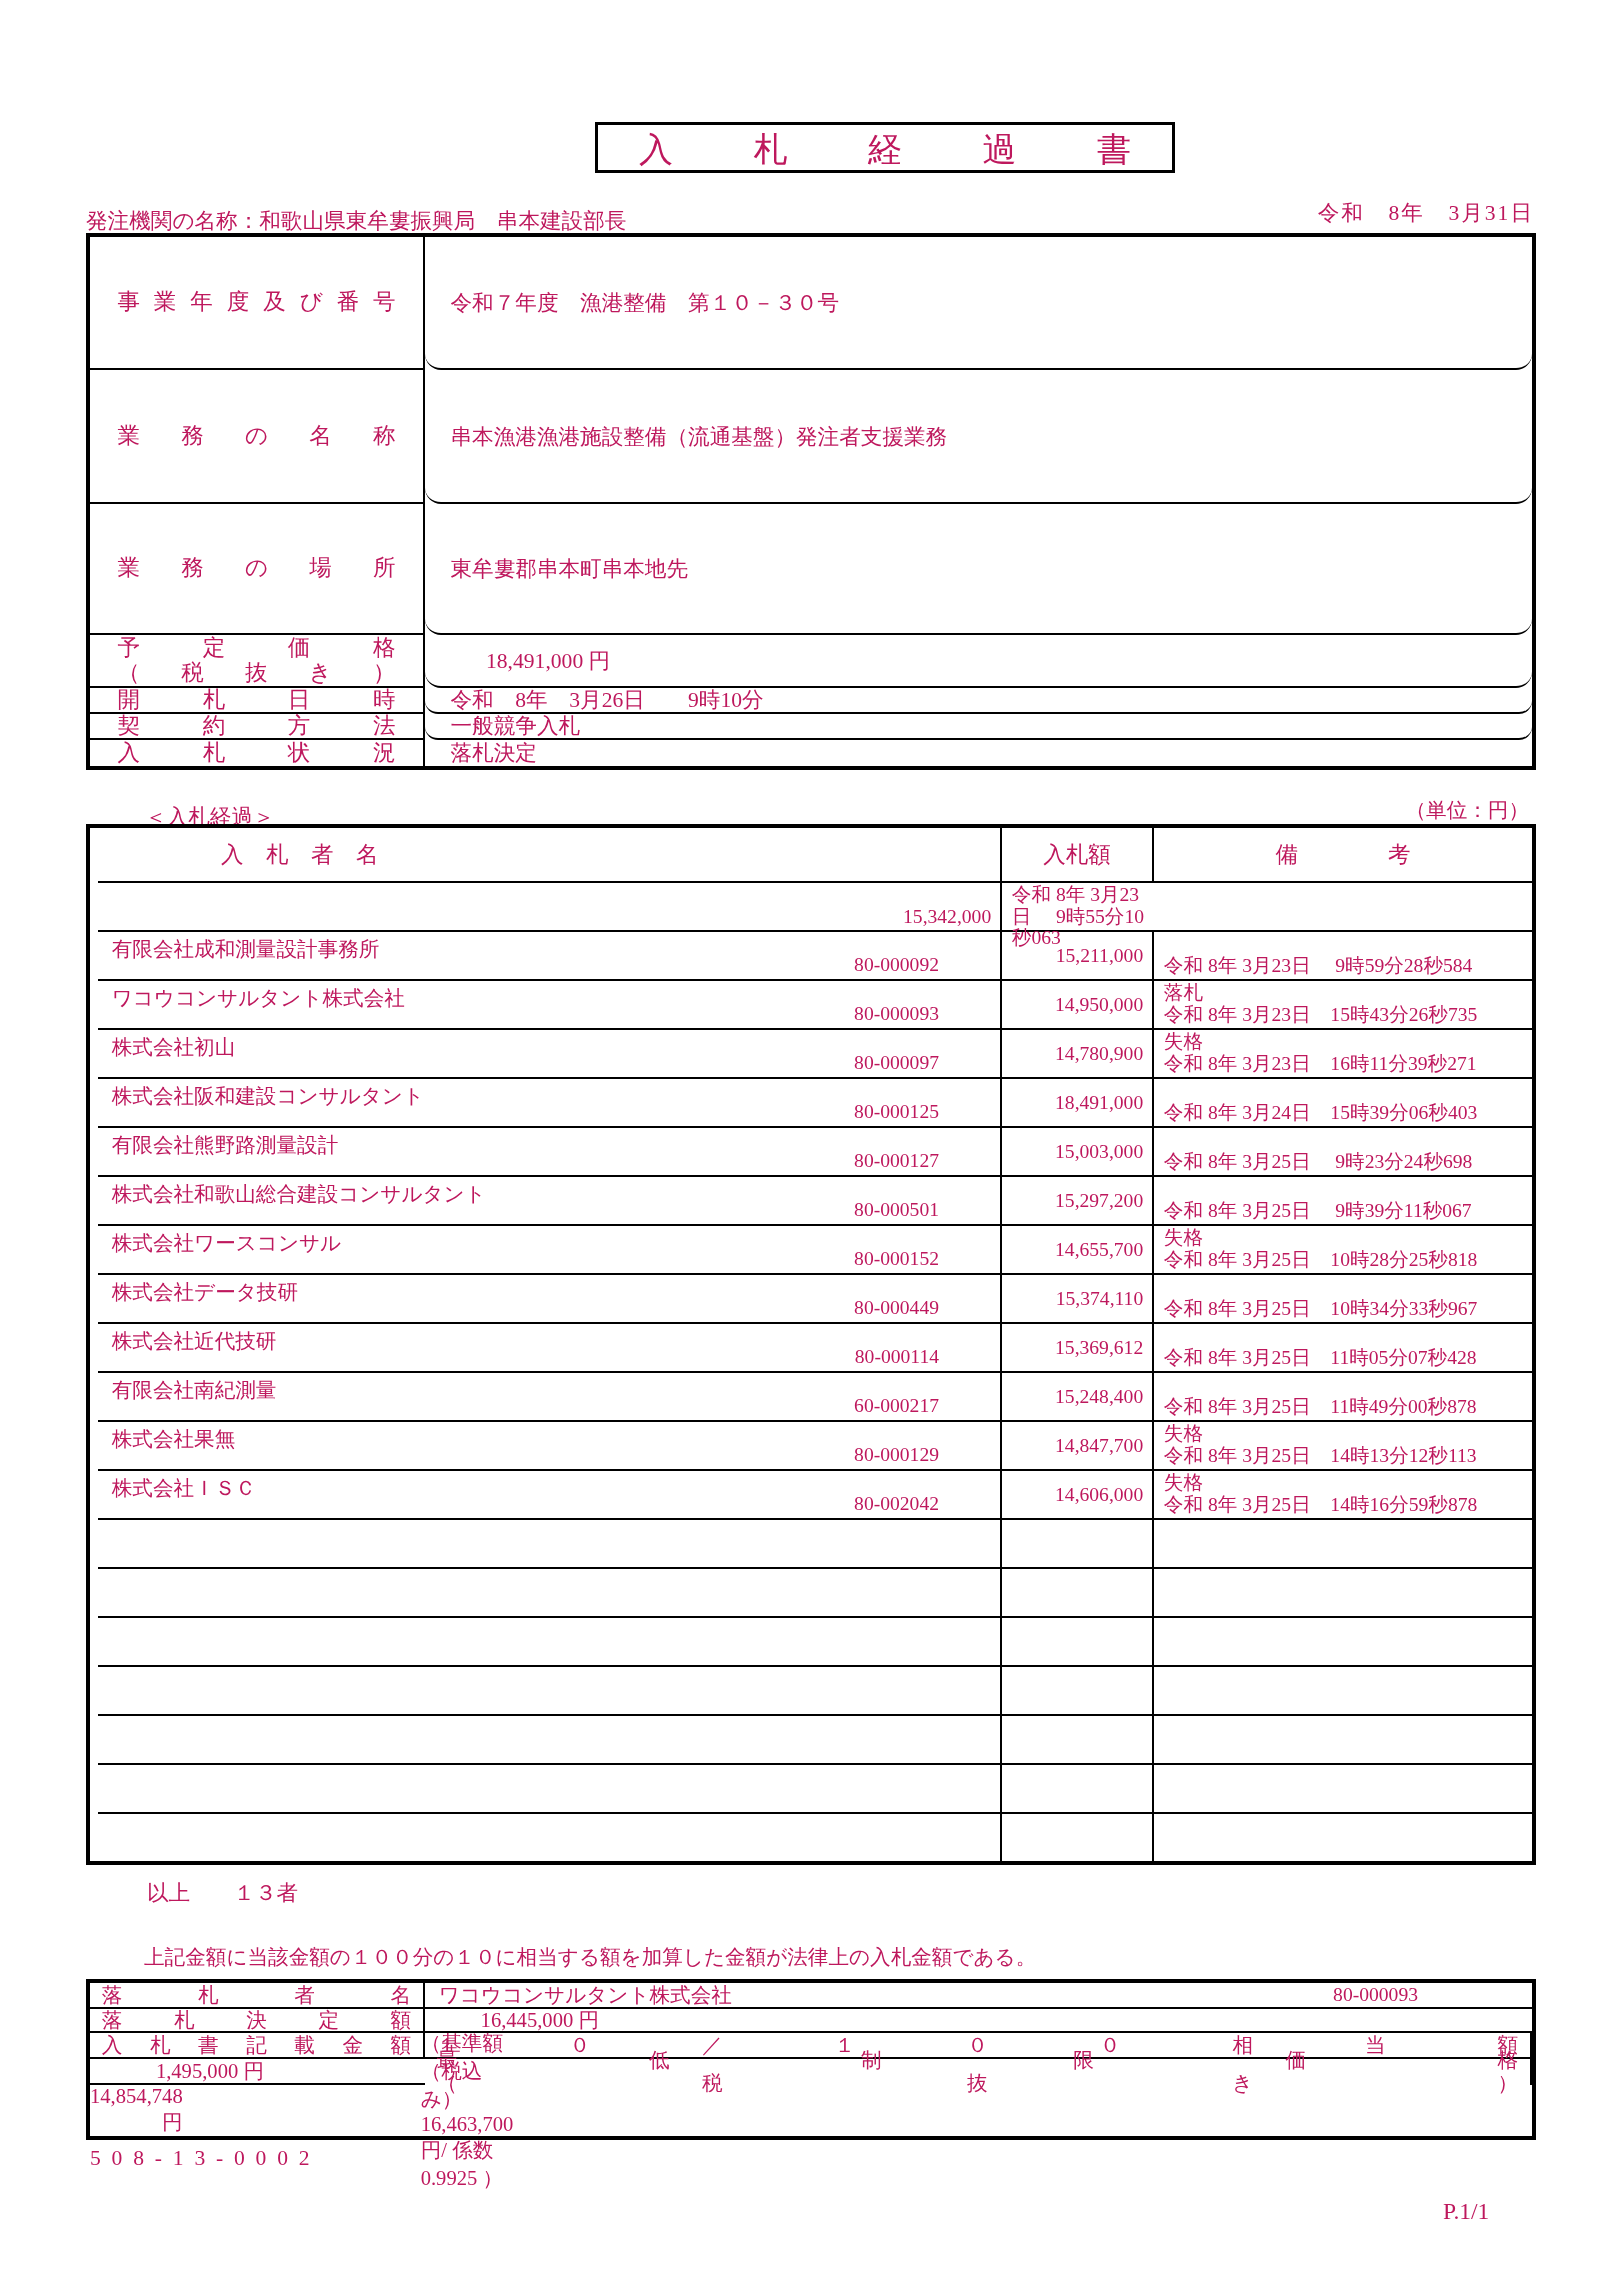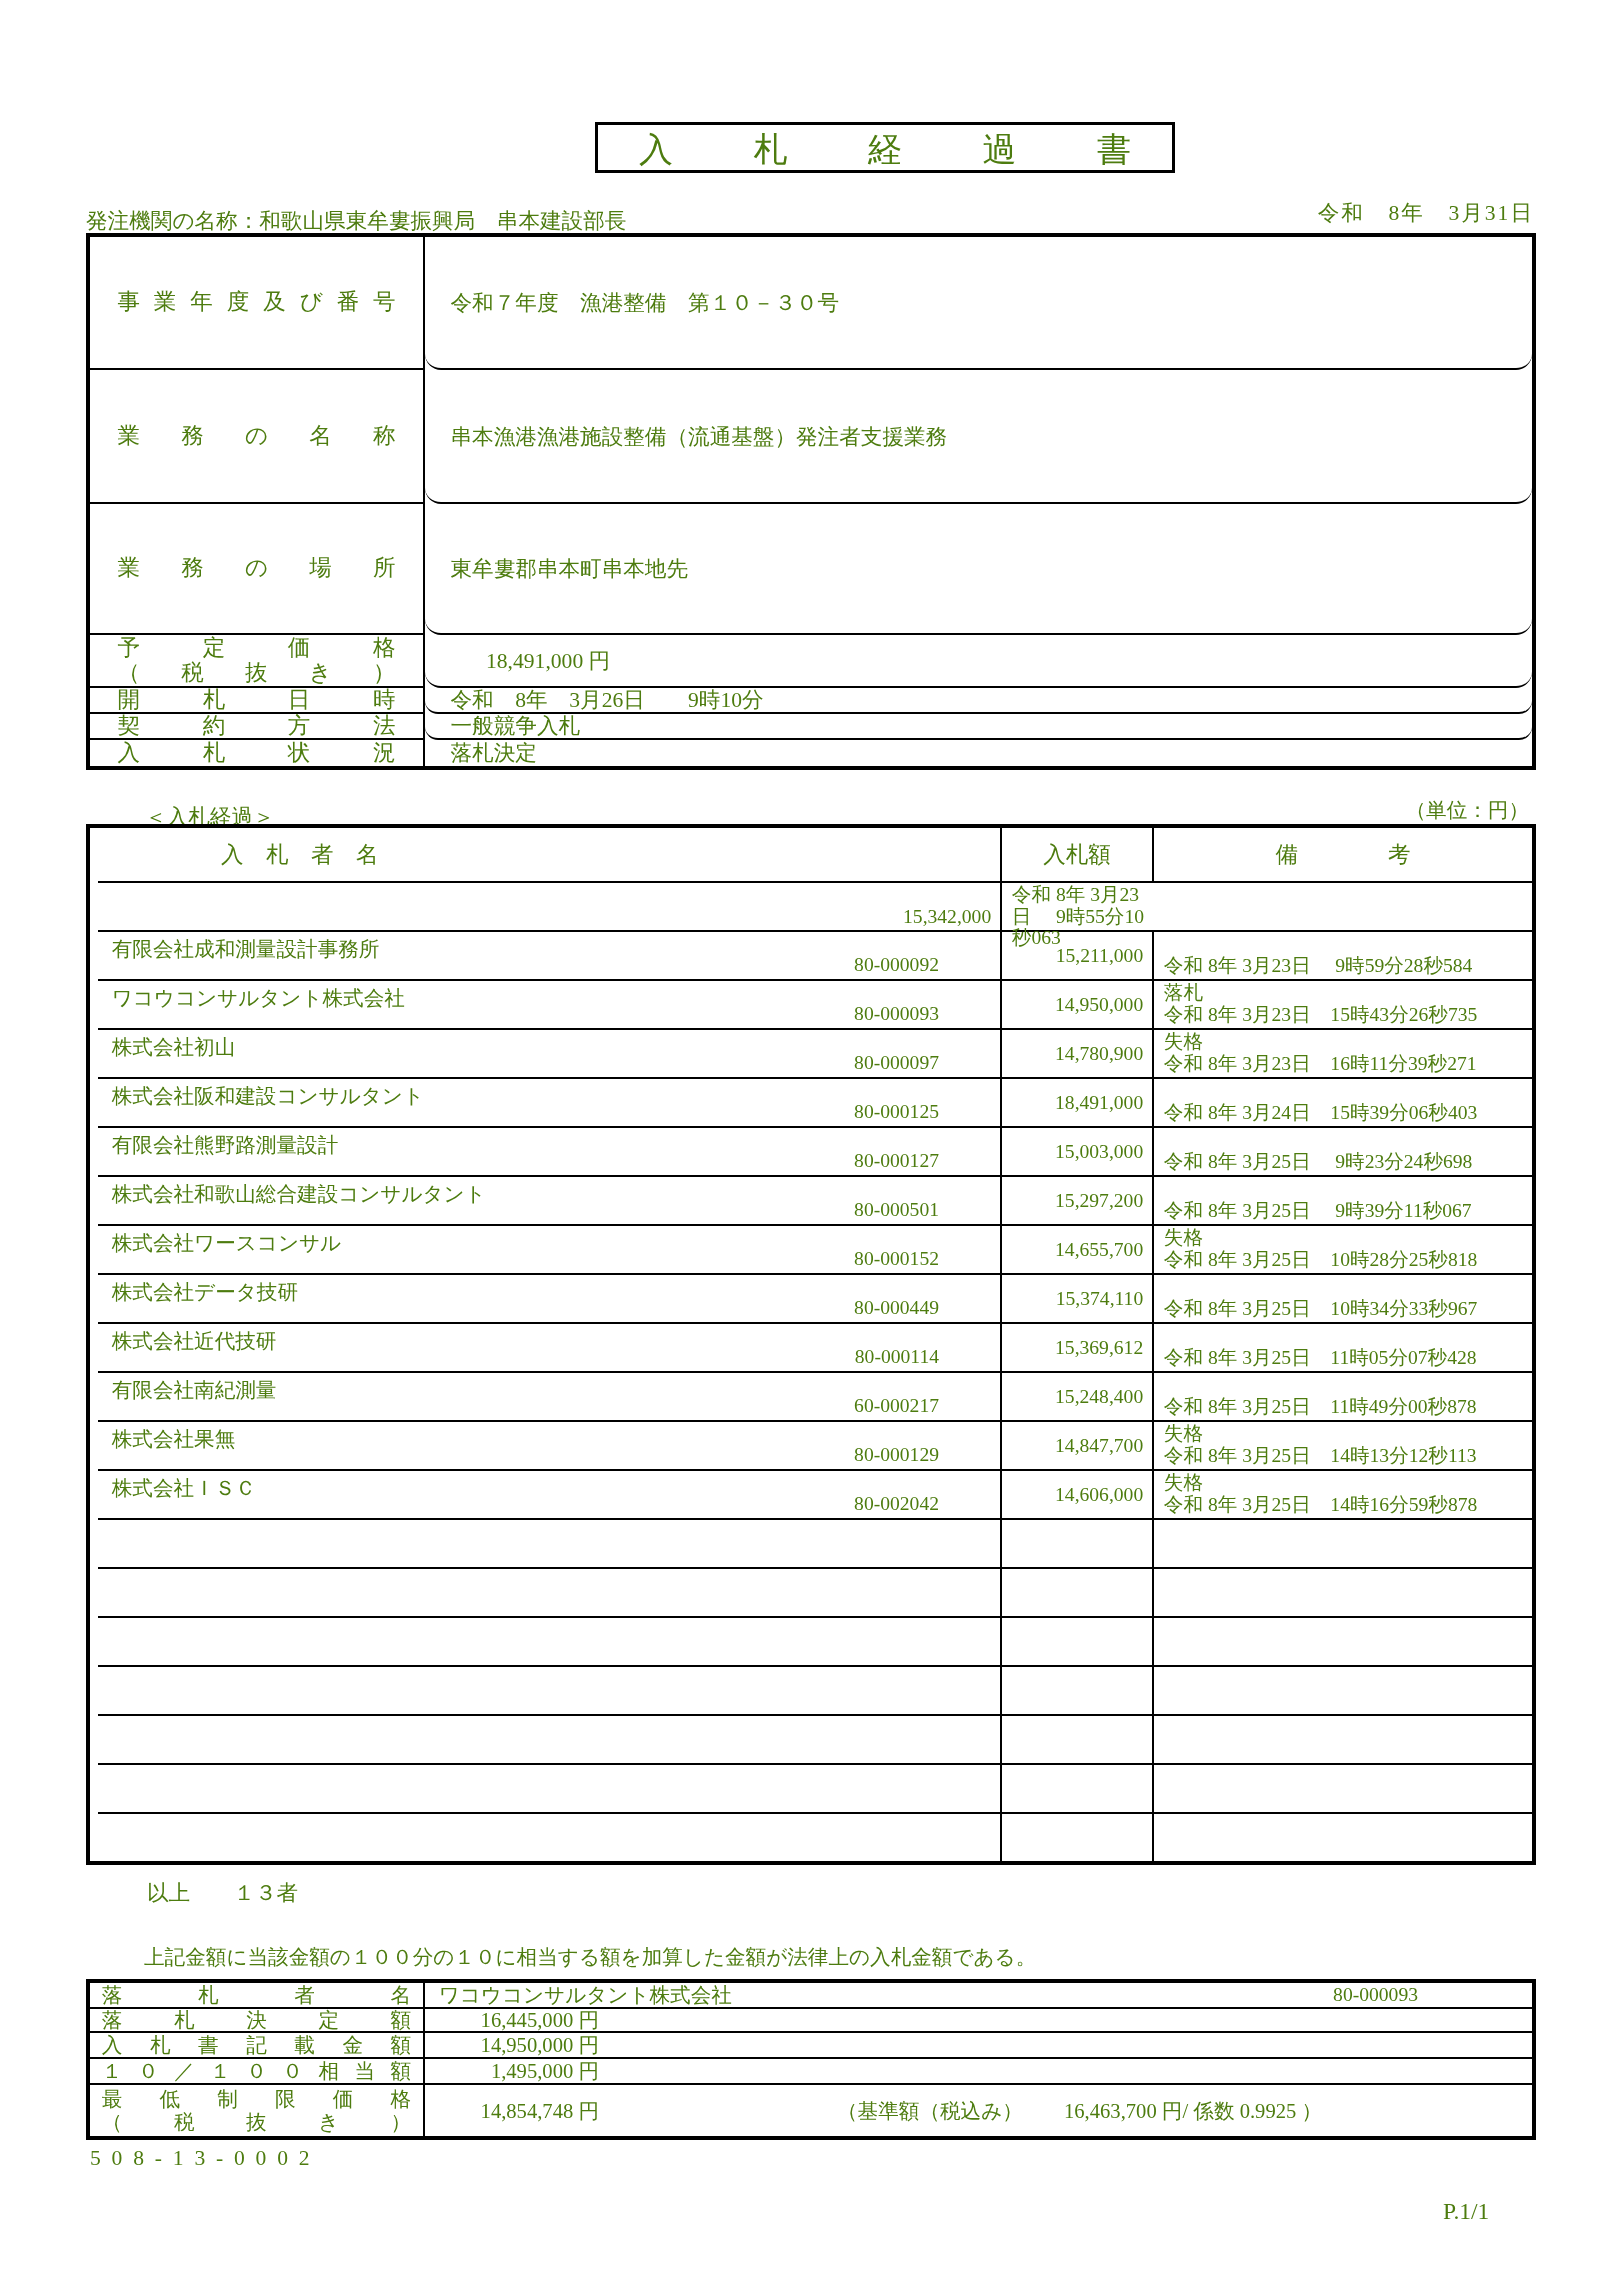--- a/index.html
+++ b/index.html
@@ -1,17 +1,17 @@
 <!DOCTYPE html>
 <html lang="ja"><head>
 <meta charset="utf-8">
 <style>
   html,body{margin:0;padding:0;background:#fff;}
   .doc{
-    position:relative;width:1621px;height:2293px;background:#ffffff;color:#4d7c0f;
+    position:relative;width:1621px;height:2293px;background:#ffffff;color:#be185d;
     font-family:"Liberation Serif","DejaVu Serif",serif;
     -webkit-font-smoothing:none;
   }
   
   .title-box{
     position:absolute;left:595px;top:122px;width:580px;height:51px;
     border:3.9px solid #000;box-sizing:border-box;
   }
   .title-text{
     display:block;width:100%;height:100%;box-sizing:border-box;
@@ -329,23 +329,20 @@
     <div class="a-label bb">
         <span class="jline">落札決定額</span>
       </div>
     <div class="a-value bb">
         <span class="a-amount">16,445,000 円</span>
       </div>
 
     <div class="a-label bb">
         <span class="jline">入札書記載金額</span>
       </div>
-    <div class="a-value bb">
-        <span class="a-amount">14,950,000 円</span>
-      </div>
 
     <div class="a-label bb">
         <span class="jline">１０／１００相当額</span>
       </div>
     <div class="a-value bb">
         <span class="a-amount">1,495,000 円</span>
       </div>
 
     <div class="a-label">
       <span class="jline">最低制限価格</span>

